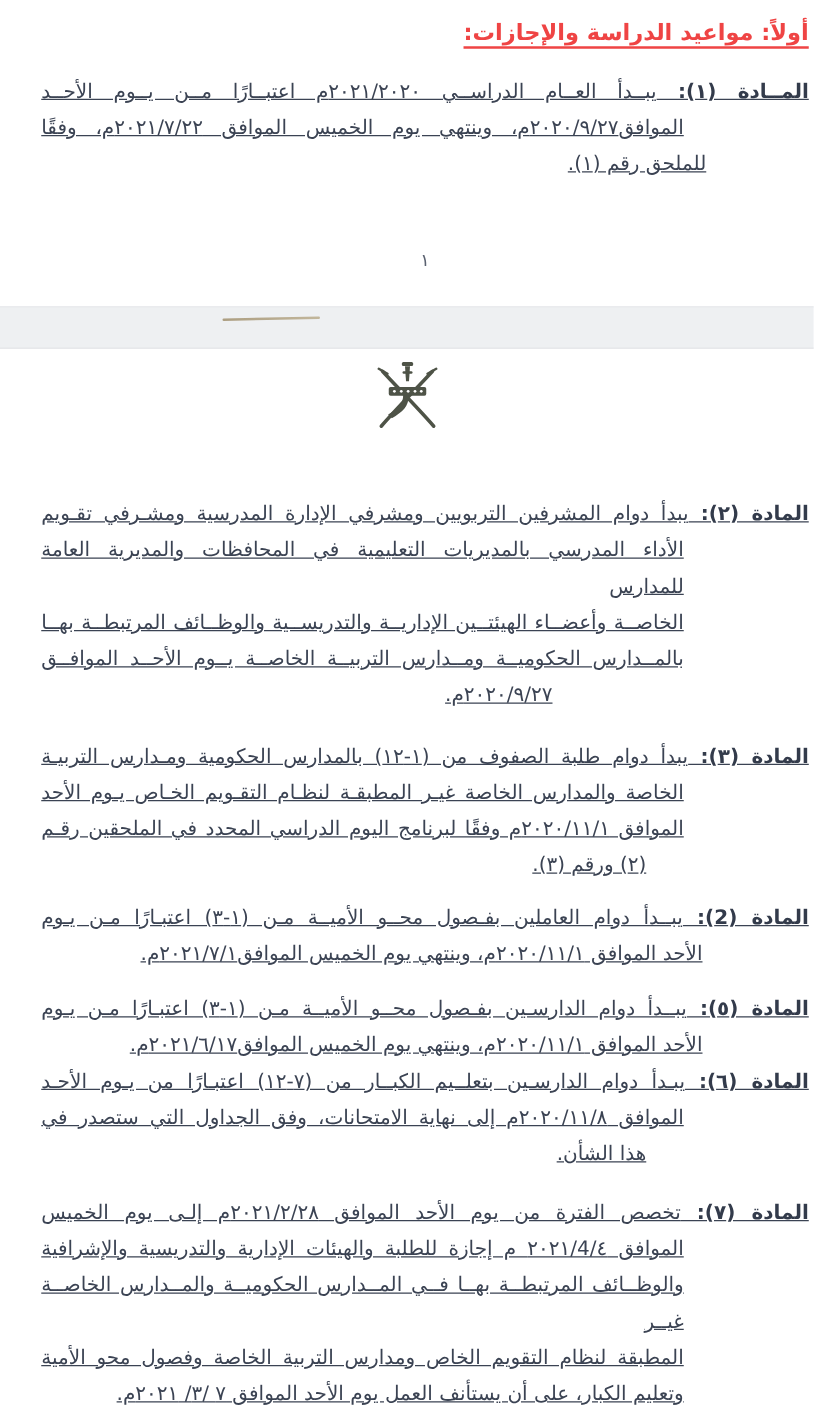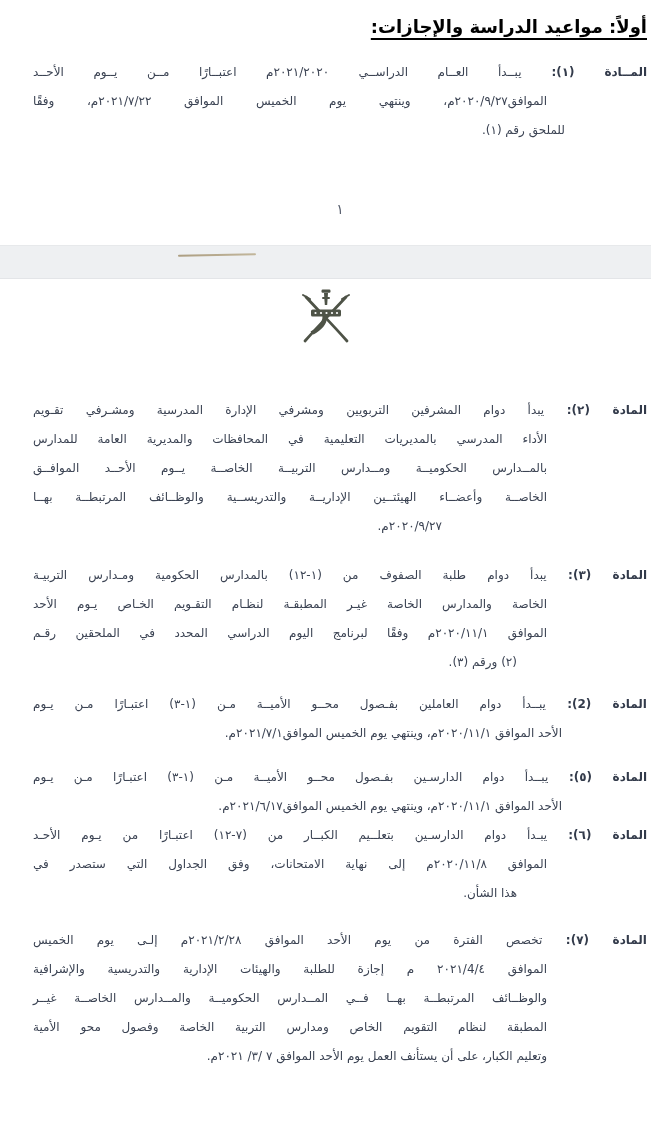--- a/index.html
+++ b/index.html
@@ -6,23 +6,23 @@
   body{
     width:651px;height:1141px;overflow:hidden;background:#ffffff;
     font-family:"DejaVu Sans","Liberation Sans",sans-serif;
     color:#3a4252;
   }
   .doc{direction:rtl;position:relative;width:651px;height:1141px;}
   .page-inner{padding:0 4px 0 33px;}
   .heading{
     margin-top:12px;font-size:18px;font-weight:700;line-height:30px;
     text-align:right;text-decoration:underline;text-underline-offset:5px;
-    text-decoration-thickness:1.5px;color:#000000;
+    text-decoration-thickness:1.5px;color:#ef4444;
   }
-  .article{font-size:12px;color:#3b4353;}
+  .article{font-size:16px;color:#3b4353;text-decoration:underline;}
   .article .l{line-height:29px;text-align:justify;}
   .article .l.first{text-align-last:justify;}
   .article .l.mid{margin-left:0;margin-right:100px;text-align-last:justify;}
   .article .l.last{text-align:right;text-align-last:right;}
   .article .lbl{font-weight:700;color:#333b4b;}
   .pagenum{
     margin-top:54px;text-align:center;font-size:14px;color:#5a6170;line-height:20px;
   }
   .scanline{
     position:absolute;left:178px;top:242px;width:78px;height:2px;
@@ -91,22 +91,22 @@
         <circle cx="42" cy="25" r="1.1"></circle>
       </g>
     </svg>
   </div>
 
   <div class="page-inner">
     <div id="articles-p2">
         <section class="article a2">
           <div class="l first"><span class="lbl">المادة (٢): </span>يبدأ دوام المشرفين التربويين ومشرفي الإدارة المدرسية ومشـرفي تقـويم</div>
           <div class="l mid">الأداء المدرسي بالمديريات التعليمية في المحافظات والمديرية العامة للمدارس</div>
+          <div class="l mid">الخاصــة وأعضــاء الهيئتــين الإداريــة والتدريســية والوظــائف المرتبطــة بهــا</div>
           <div class="l mid">بالمــدارس الحكوميــة ومــدارس التربيــة الخاصــة يــوم الأحــد الموافــق</div>
-          <div class="l mid">الخاصــة وأعضــاء الهيئتــين الإداريــة والتدريســية والوظــائف المرتبطــة بهــا</div>
           <div class="l mid last" style="margin-right: 205px;">٢٠٢٠/٩/٢٧م.</div>
         </section>
         <section class="article a3">
           <div class="l first"><span class="lbl">المادة (٣): </span>يبدأ دوام طلبة الصفوف من (١-١٢) بالمدارس الحكومية ومـدارس التربيـة</div>
           <div class="l mid">الخاصة والمدارس الخاصة غيـر المطبقـة لنظـام التقـويم الخـاص يـوم الأحد</div>
           <div class="l mid">الموافق ٢٠٢٠/١١/١م وفقًا لبرنامج اليوم الدراسي المحدد في الملحقين رقـم</div>
           <div class="l mid last" style="margin-right: 130px;">(٢) ورقم (٣).</div>
         </section>
         <section class="article a4">
           <div class="l first"><span class="lbl">المادة (2): </span>يبــدأ دوام العاملين بفـصول محــو الأميــة مـن (١-٣) اعتبـارًا مـن يـوم</div>

